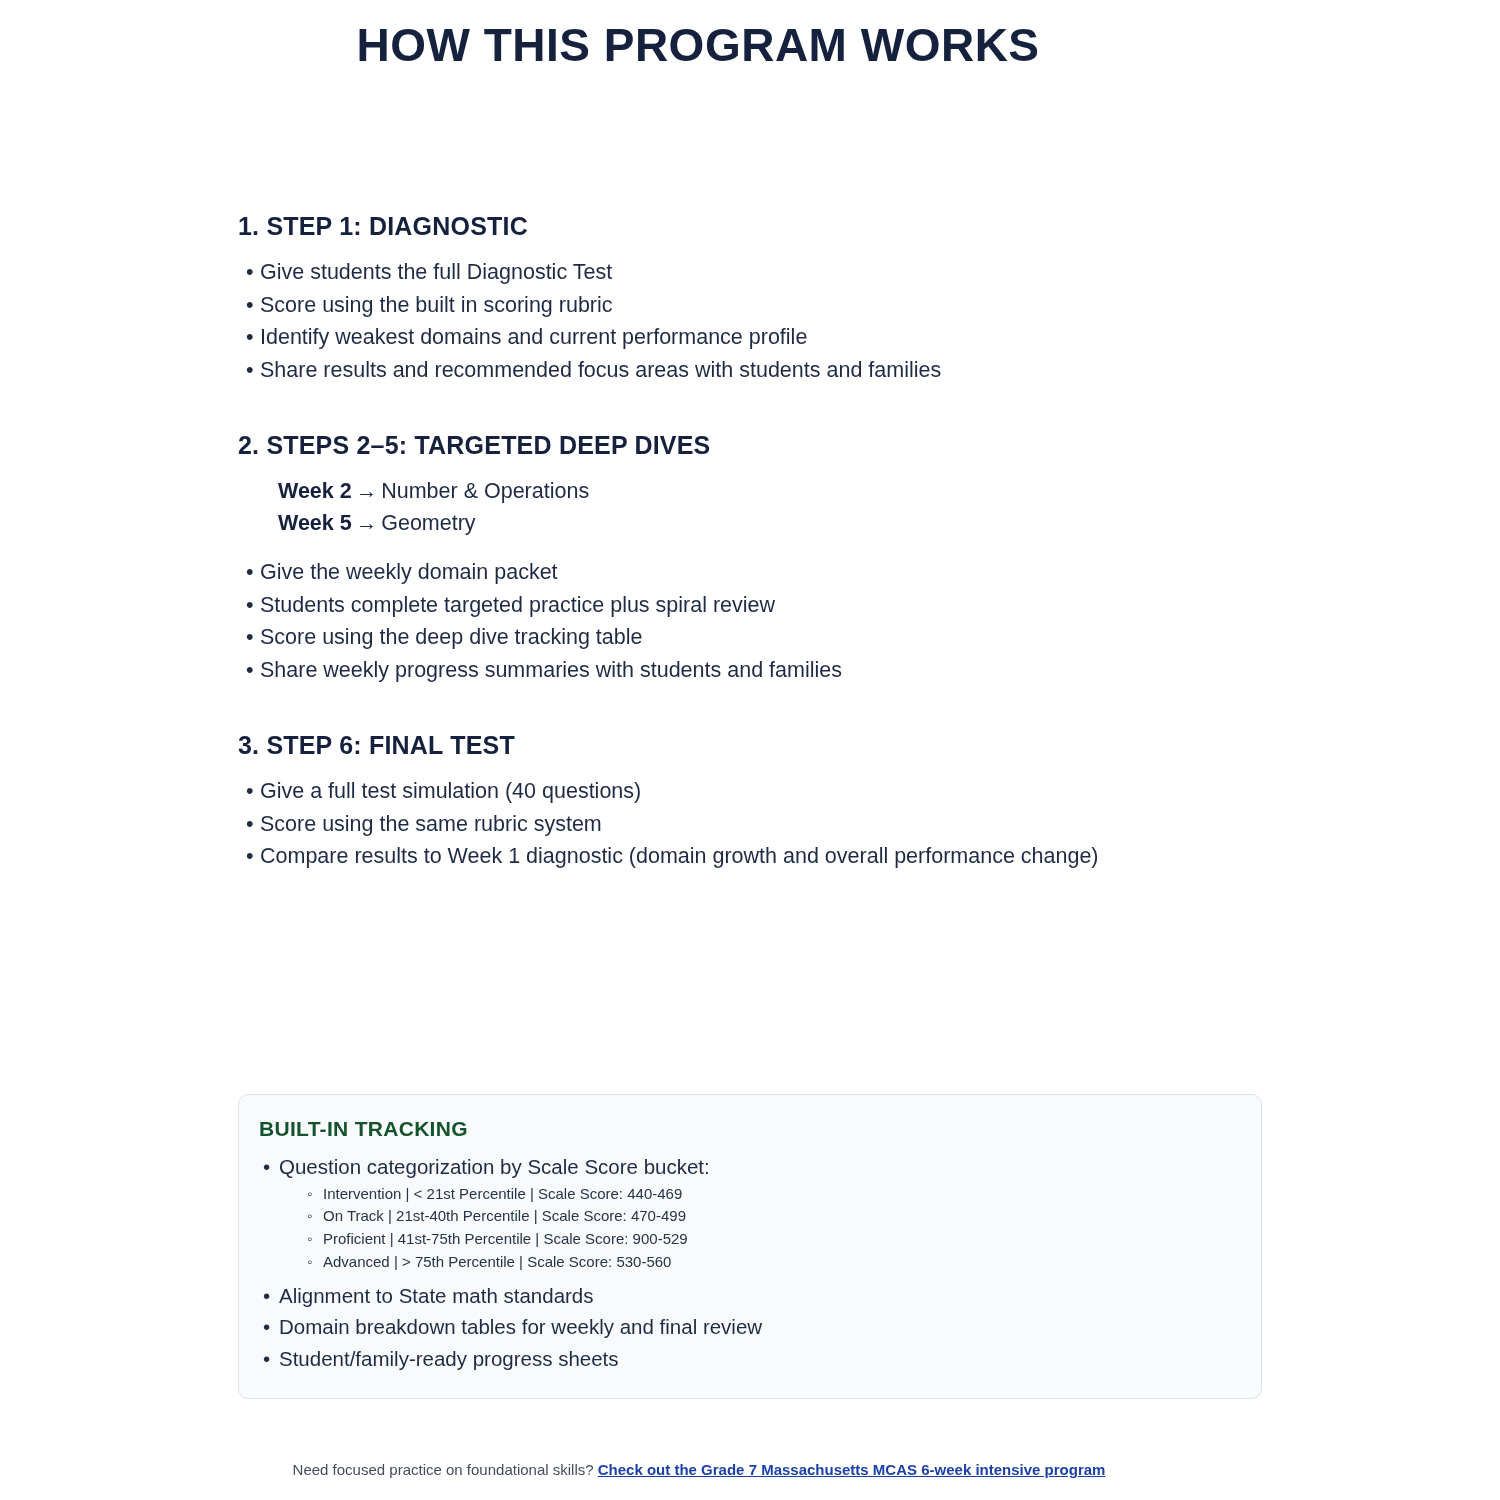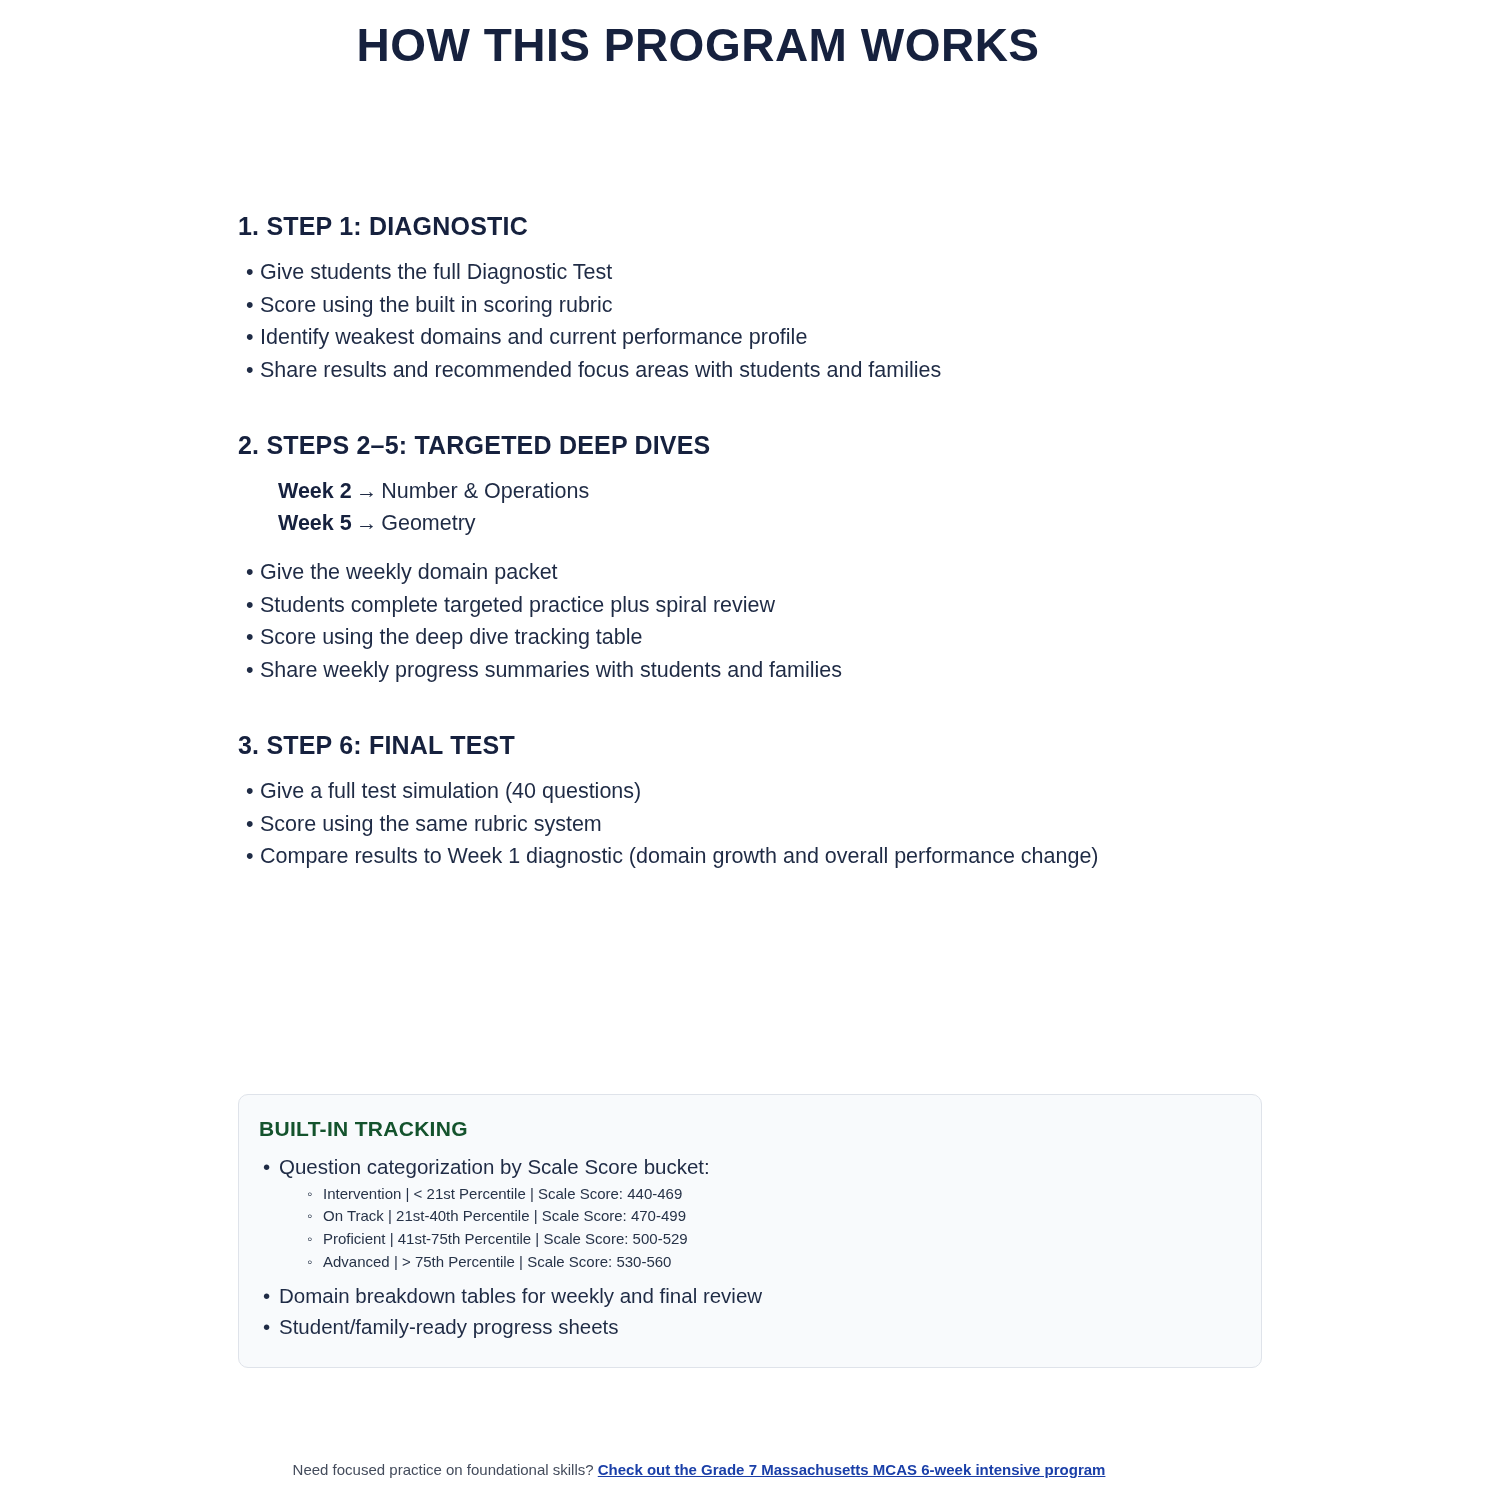--- a/index.html
+++ b/index.html
@@ -199,24 +199,25 @@
   </div>
 
   <div class="tracking-box">
     <div class="tracking-title">BUILT-IN TRACKING</div>
     <ul class="tracking-list">
       <li class="tracking-item">
         <span>Question categorization by Scale Score bucket:</span>
         <ul class="sub-list">
           <li class="sub-item">Intervention | &lt; 21st Percentile | Scale Score: 440-469</li>
           <li class="sub-item">On Track | 21st-40th Percentile | Scale Score: 470-499</li>
-          <li class="sub-item">Proficient | 41st-75th Percentile | Scale Score: 500-529</li>
+          <li class="sub-item">Proficient | 41st-75th Percentile | Scale Score: 900-529</li>
           <li class="sub-item">Advanced | &gt; 75th Percentile | Scale Score: 530-560</li>
         </ul>
       </li>
+      <li class="tracking-item">Alignment to State math standards</li>
       <li class="tracking-item">Domain breakdown tables for weekly and final review</li>
       <li class="tracking-item">Student/family-ready progress sheets</li>
     </ul>
   </div>
 
   <div class="footer">
     <span>Need focused practice on foundational skills? </span><a class="footer-link" href="#">Check out the Grade 7 Massachusetts MCAS 6-week intensive program</a>
   </div>
 
 </div>

